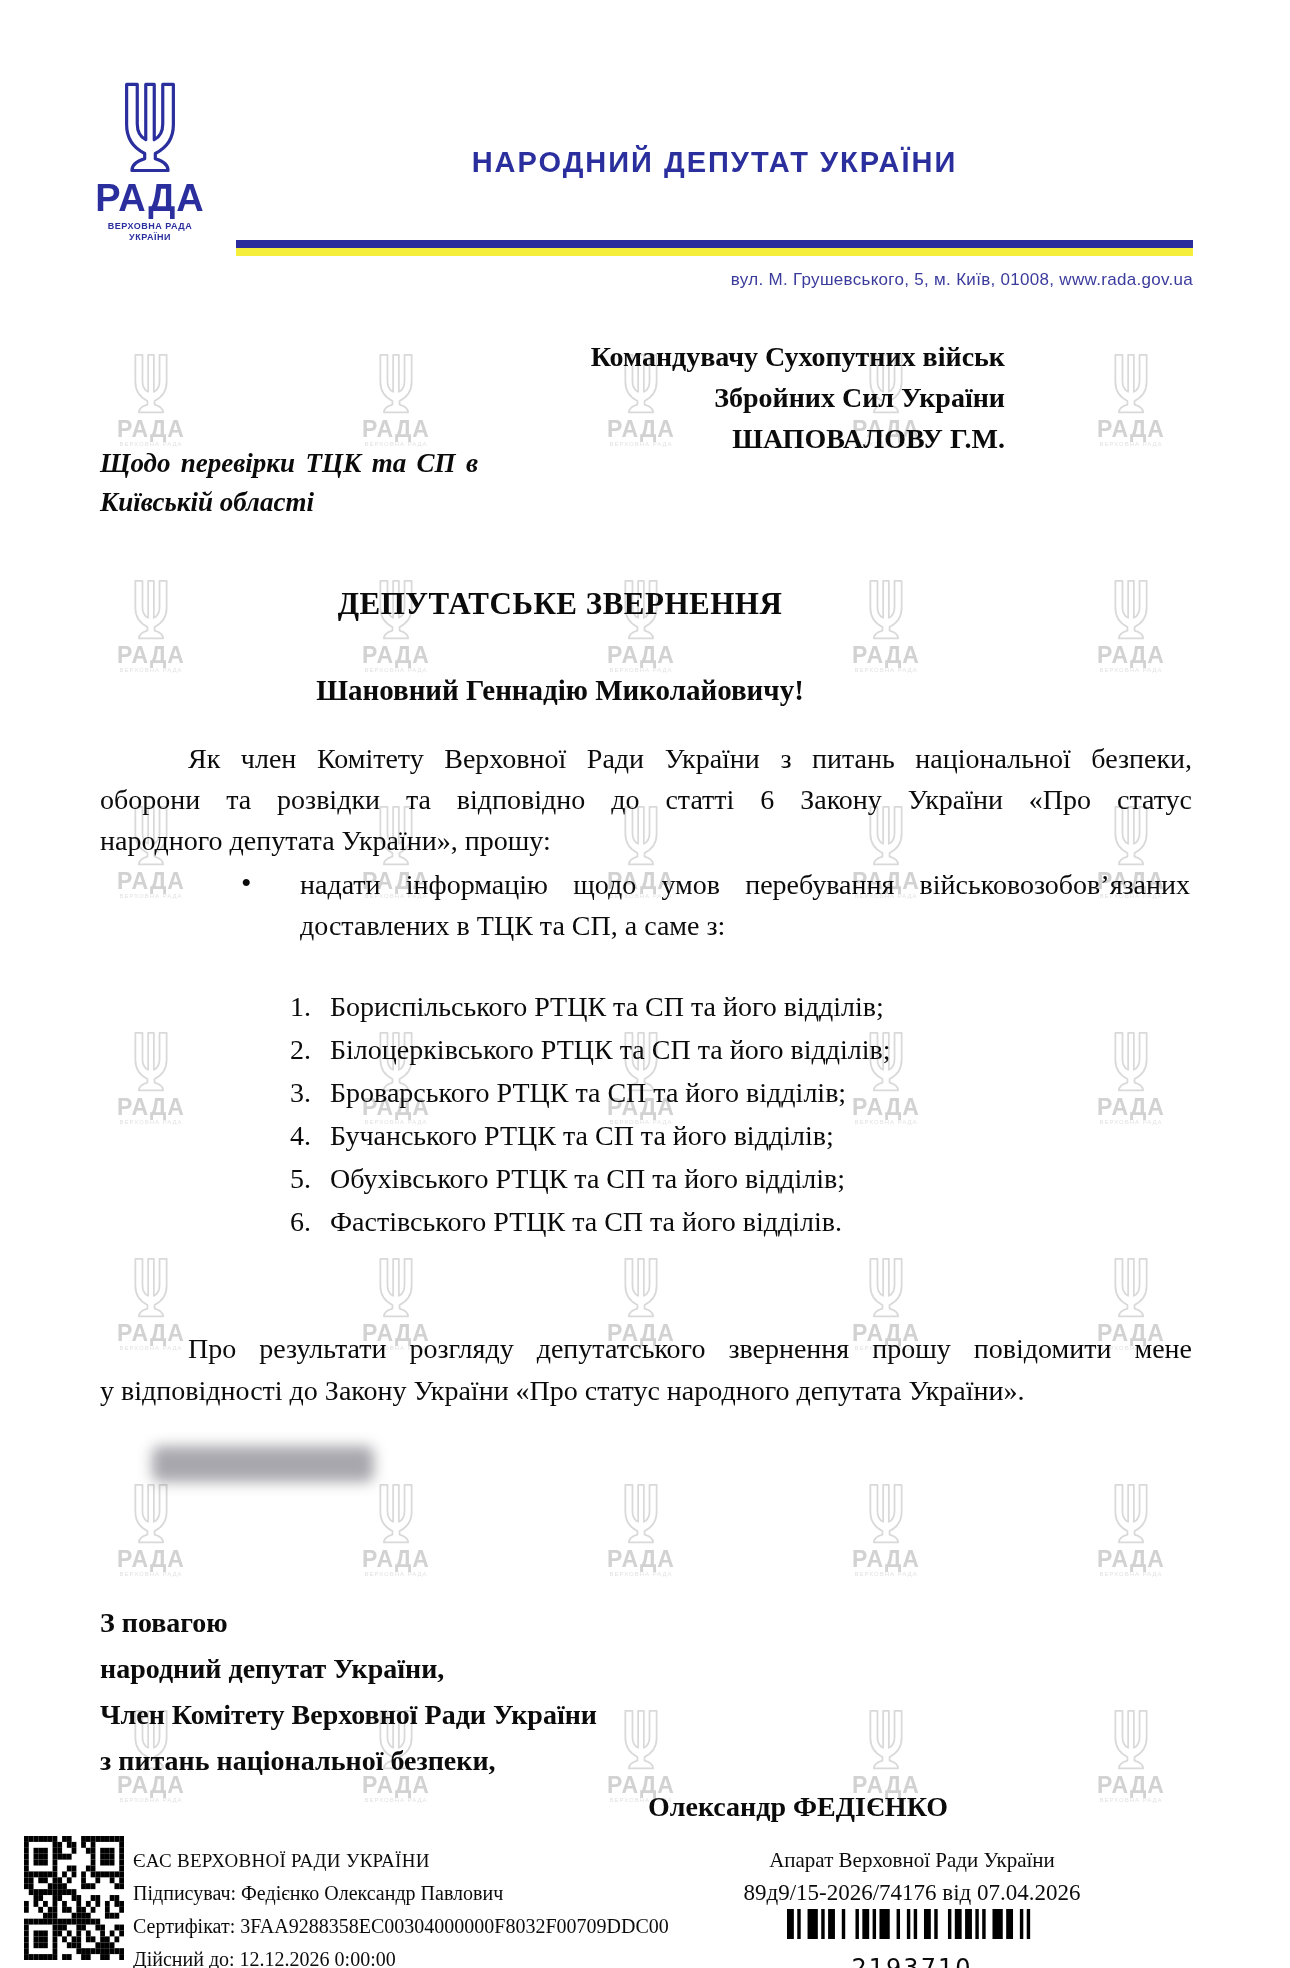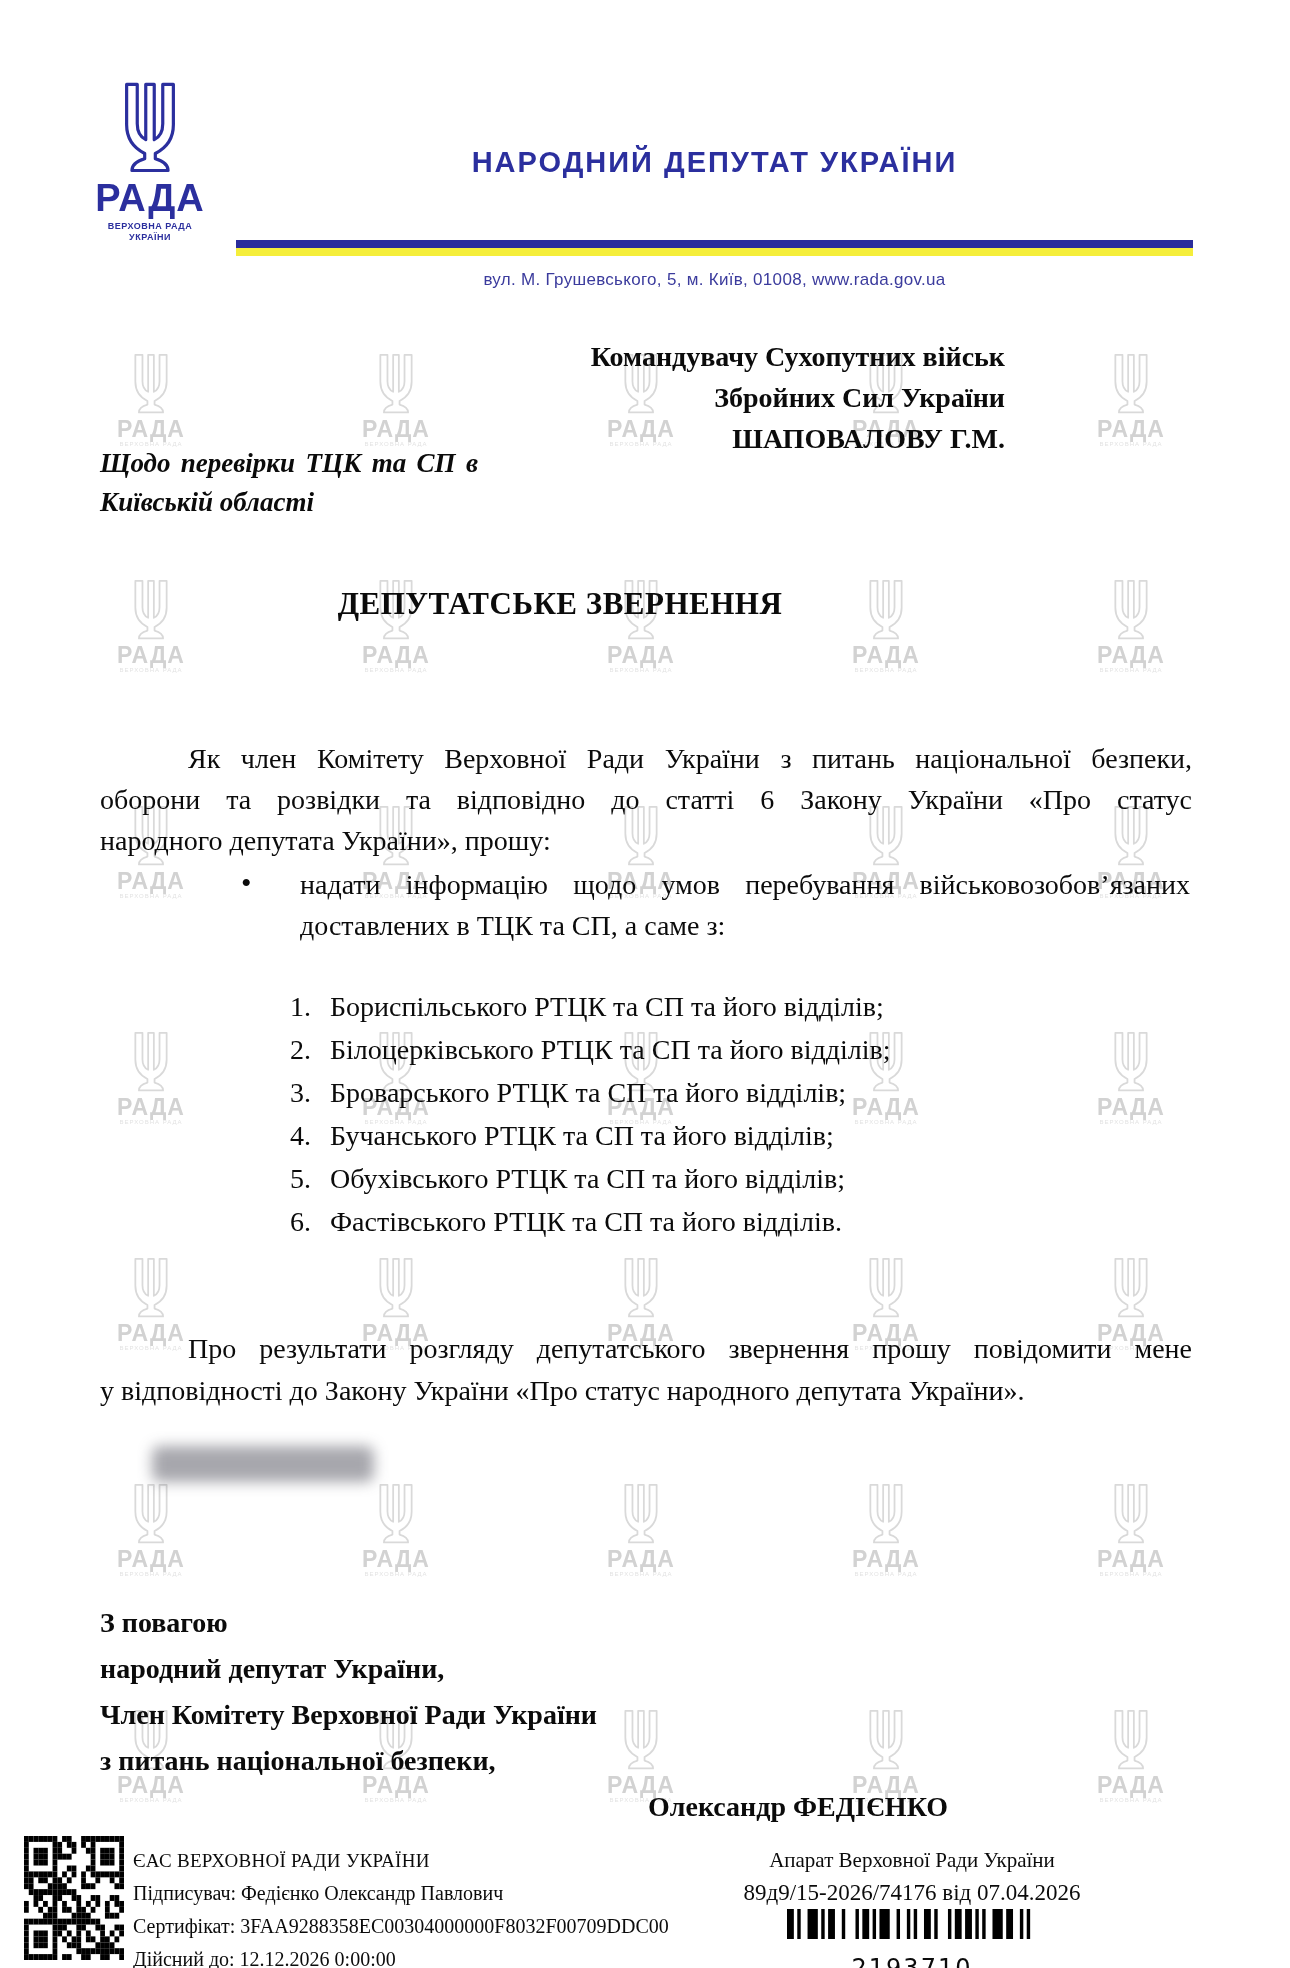--- a/index.html
+++ b/index.html
@@ -21,21 +21,21 @@
   .logo-brand{font-family:"Liberation Sans","DejaVu Sans",sans-serif;font-weight:bold;
               font-size:38px;letter-spacing:1px;color:#2b2f9e;line-height:40px;margin-top:2px}
   .logo-cap{font-family:"Liberation Sans","DejaVu Sans",sans-serif;font-weight:bold;
             font-size:9px;color:#2b2f9e;line-height:11px;letter-spacing:.5px;margin-top:3px}
   .hdr-title{position:absolute;left:236px;top:146px;width:957px;text-align:center;
              font-family:"Liberation Sans","DejaVu Sans",sans-serif;font-weight:bold;
              font-size:29px;letter-spacing:2px;color:#2b2f9e}
   .stripe{position:absolute;left:236px;top:240px;width:957px;font-size:0}
   .stripe .b{height:8px;background:#2a2d9b}
   .stripe .y{height:8px;background:#f5ee3b}
-  .address{position:absolute;left:236px;top:270px;width:957px;text-align:center;
+  .address{position:absolute;left:236px;top:270px;width:957px;text-align:right;
            font-family:"Liberation Sans","DejaVu Sans",sans-serif;
            font-size:17px;color:#3b3b9d;letter-spacing:.3px}
   
   .recipient{position:absolute;top:336px;right:285px;text-align:right;
              font-weight:bold;font-size:28px;line-height:41px;white-space:nowrap}
   .subject{position:absolute;left:100px;top:444px;width:378px;
            font-weight:bold;font-style:italic;font-size:27px;line-height:39px}
   .jline{text-align:justify;text-align-last:justify}
   .doc-title{position:absolute;left:100px;top:586px;width:920px;text-align:center;
              font-weight:bold;font-size:31px;letter-spacing:.5px}
@@ -345,20 +345,21 @@
       <div>Збройних Сил України</div>
       <div>ШАПОВАЛОВУ Г.М.</div>
     </div>
 
     <div class="subject">
       <div class="jline">Щодо перевірки ТЦК та СП в</div>
       <div>Київській області</div>
     </div>
 
     <div class="doc-title">ДЕПУТАТСЬКЕ ЗВЕРНЕННЯ</div>
+    <div class="salutation">Шановний Геннадію Миколайовичу!</div>
 
     <div class="para p1">
       <div class="jline indent">Як член Комітету Верховної Ради України з питань національної безпеки,</div>
       <div class="jline">оборони та розвідки та відповідно до статті 6 Закону України «Про статус</div>
       <div>народного депутата України»,  прошу:</div>
     </div>
 
     <div class="bullet-wrap">
       <span class="bullet-dot">•</span>
       <div class="bullet-text">

